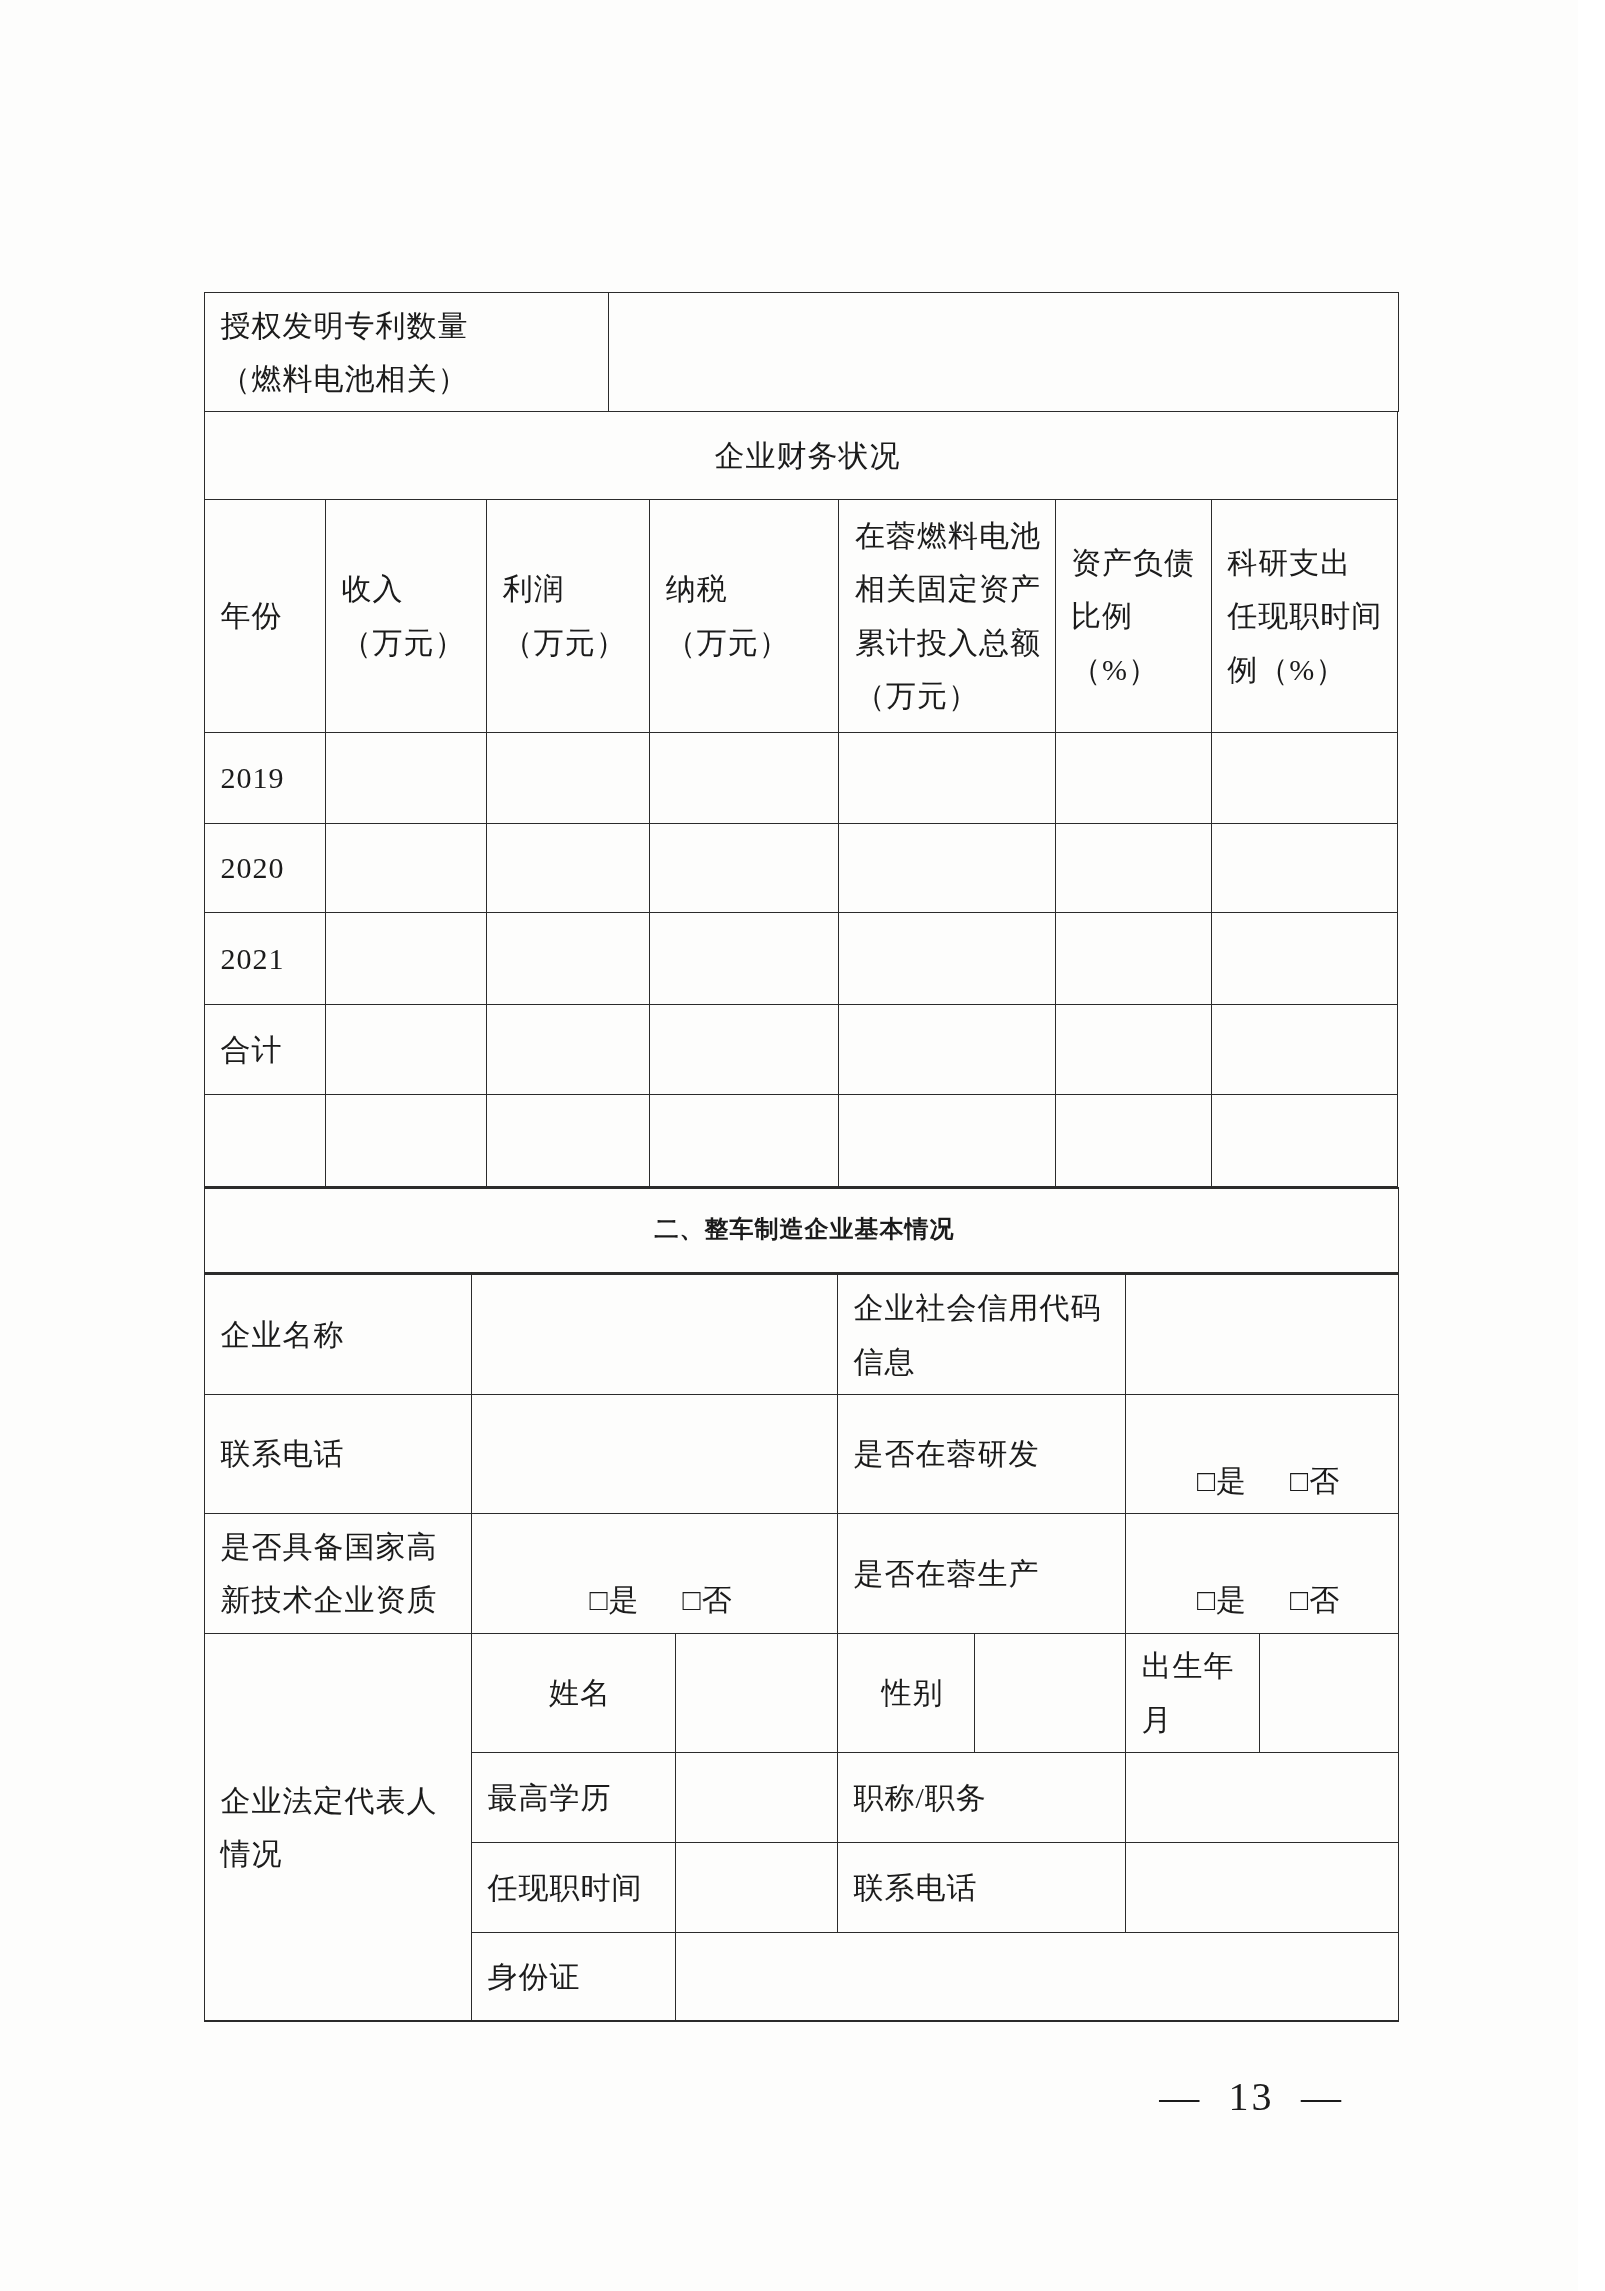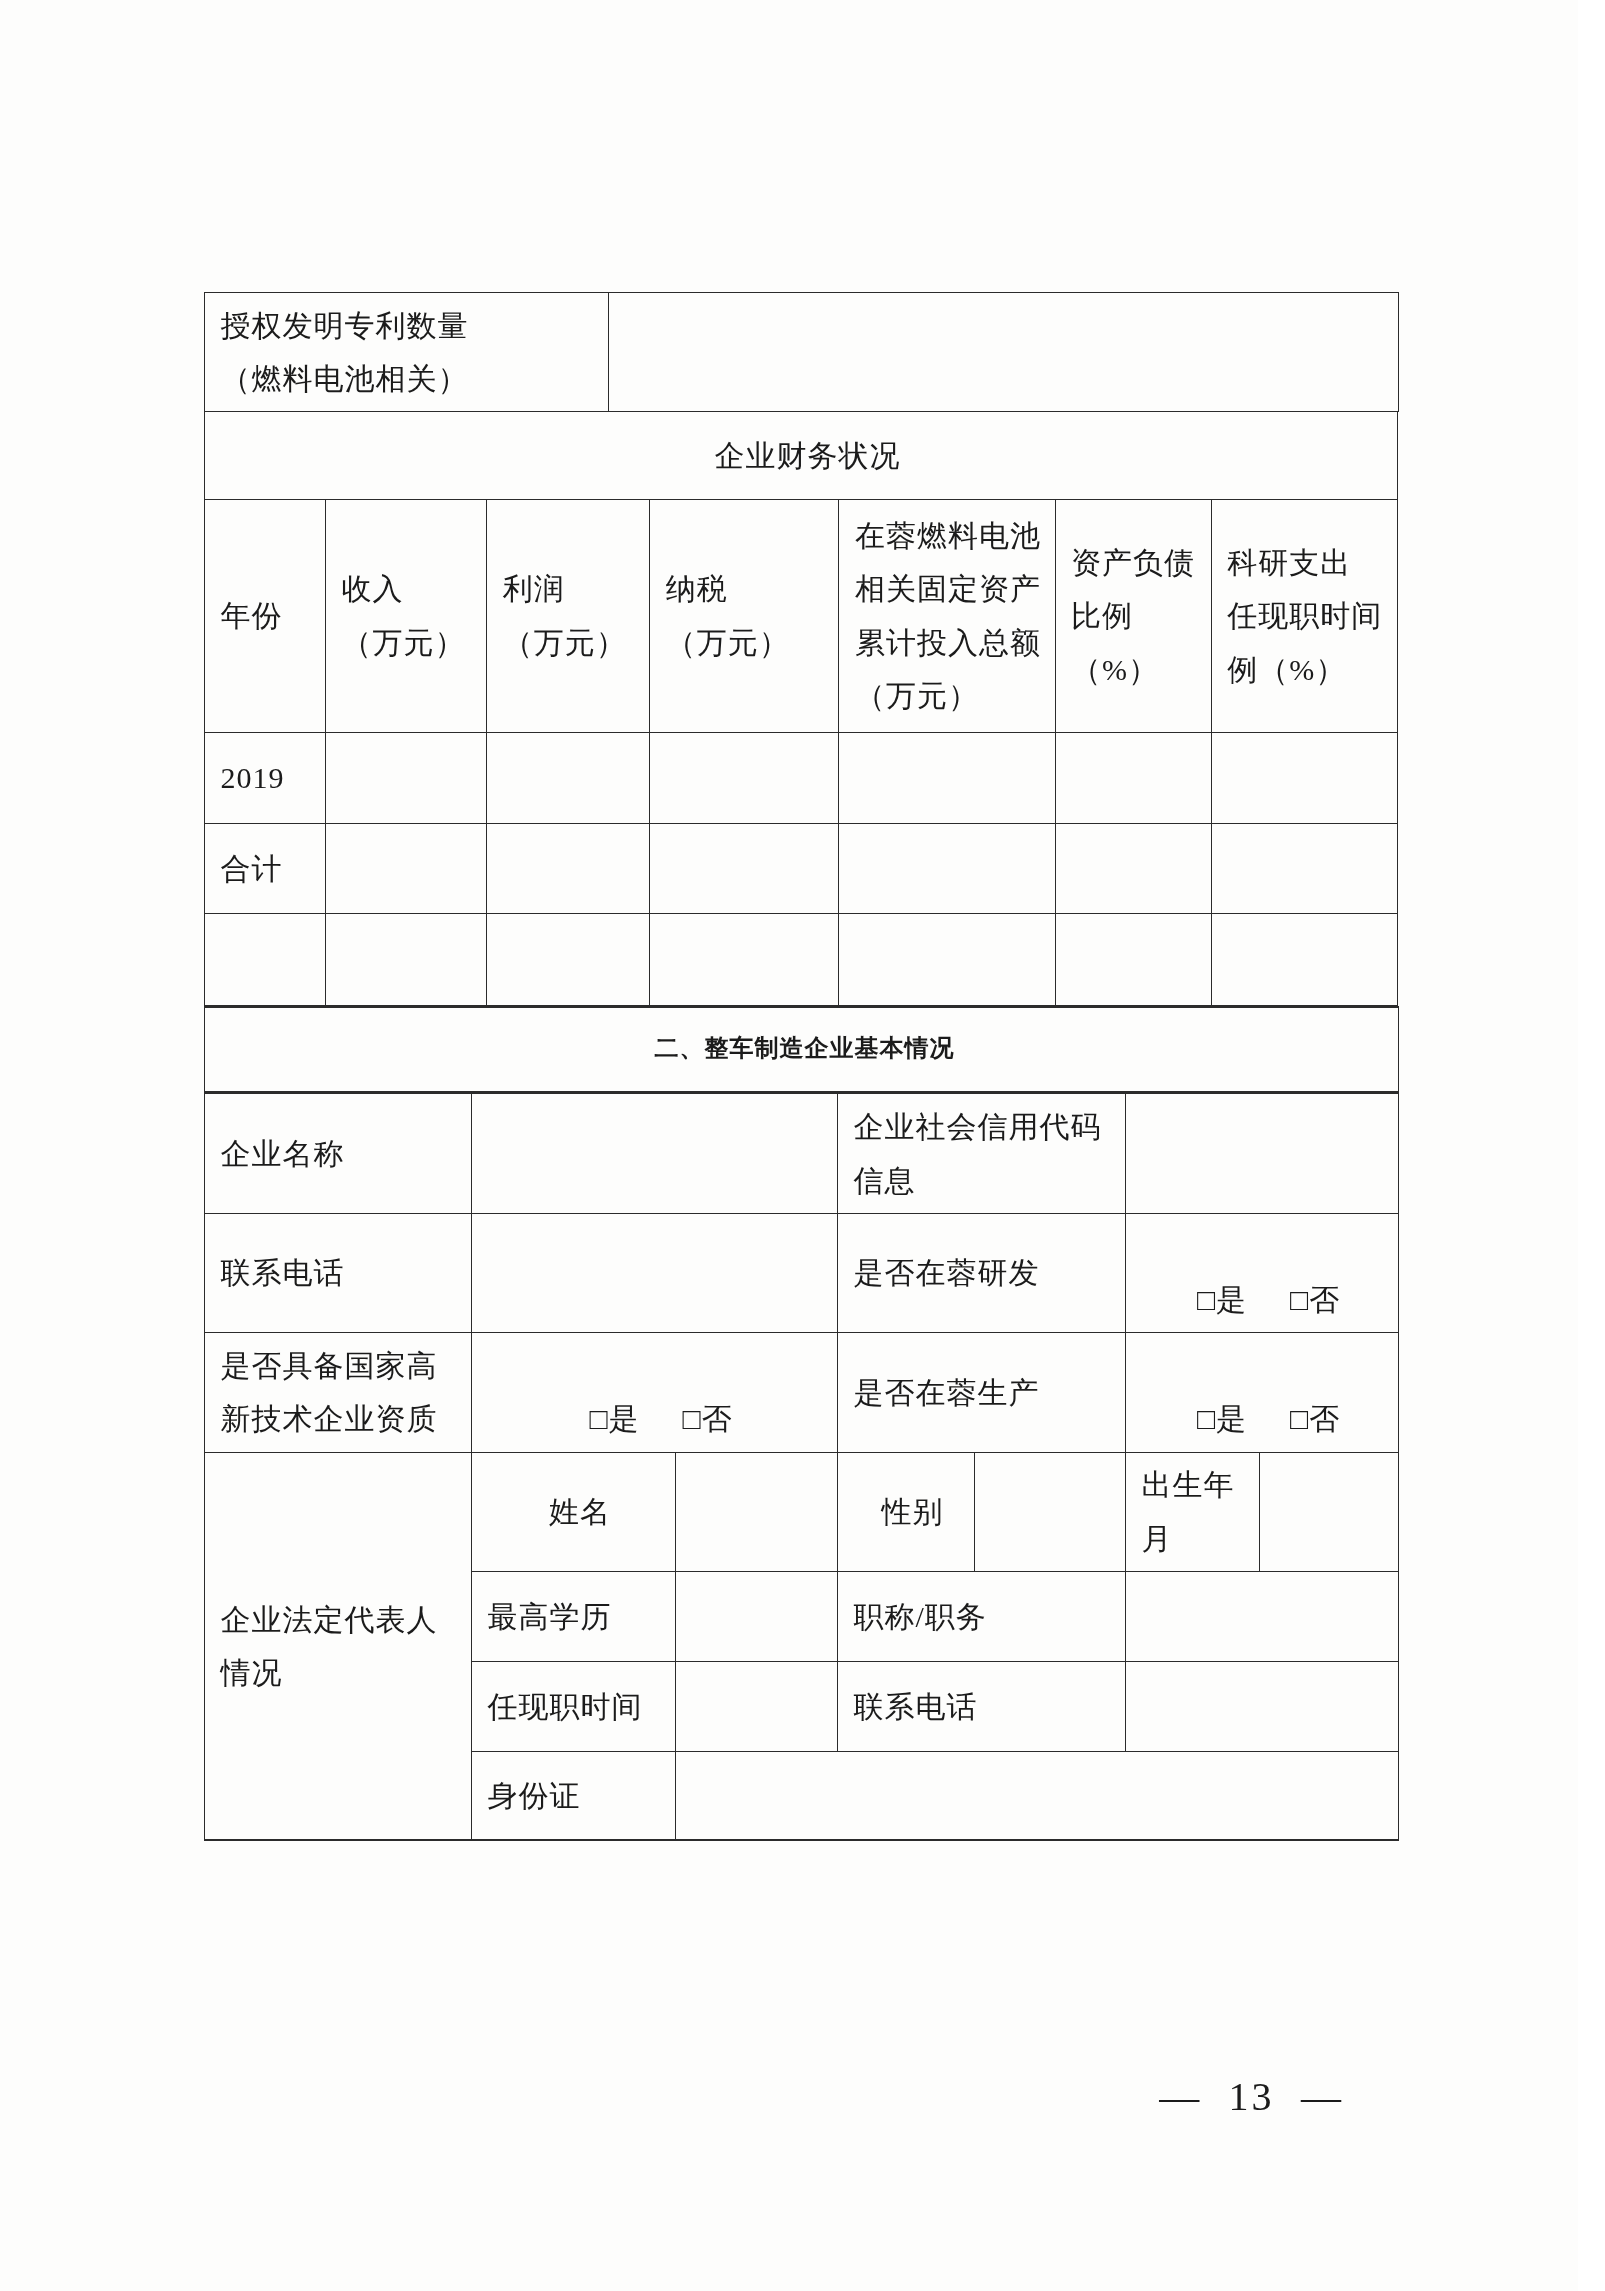--- a/index.html
+++ b/index.html
@@ -120,20 +120,38 @@
       </tr>
       <tr style="height:91px">
         <td>2019</td>
         <td></td>
         <td></td>
         <td></td>
         <td></td>
         <td></td>
         <td></td>
       </tr>
+      <tr style="height:89px">
+        <td>2020</td>
+        <td></td>
+        <td></td>
+        <td></td>
+        <td></td>
+        <td></td>
+        <td></td>
+      </tr>
+      <tr style="height:92px">
+        <td>2021</td>
+        <td></td>
+        <td></td>
+        <td></td>
+        <td></td>
+        <td></td>
+        <td></td>
+      </tr>
       <tr style="height:90px">
         <td>合计</td>
         <td></td>
         <td></td>
         <td></td>
         <td></td>
         <td></td>
         <td></td>
       </tr>
       <tr style="height:92px">

